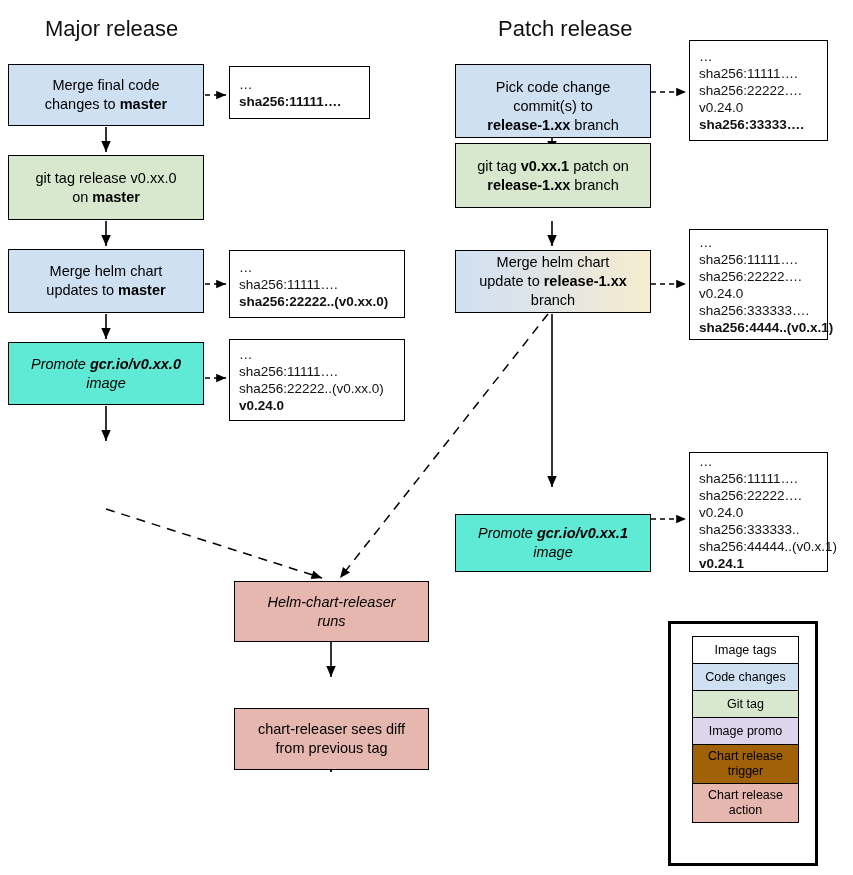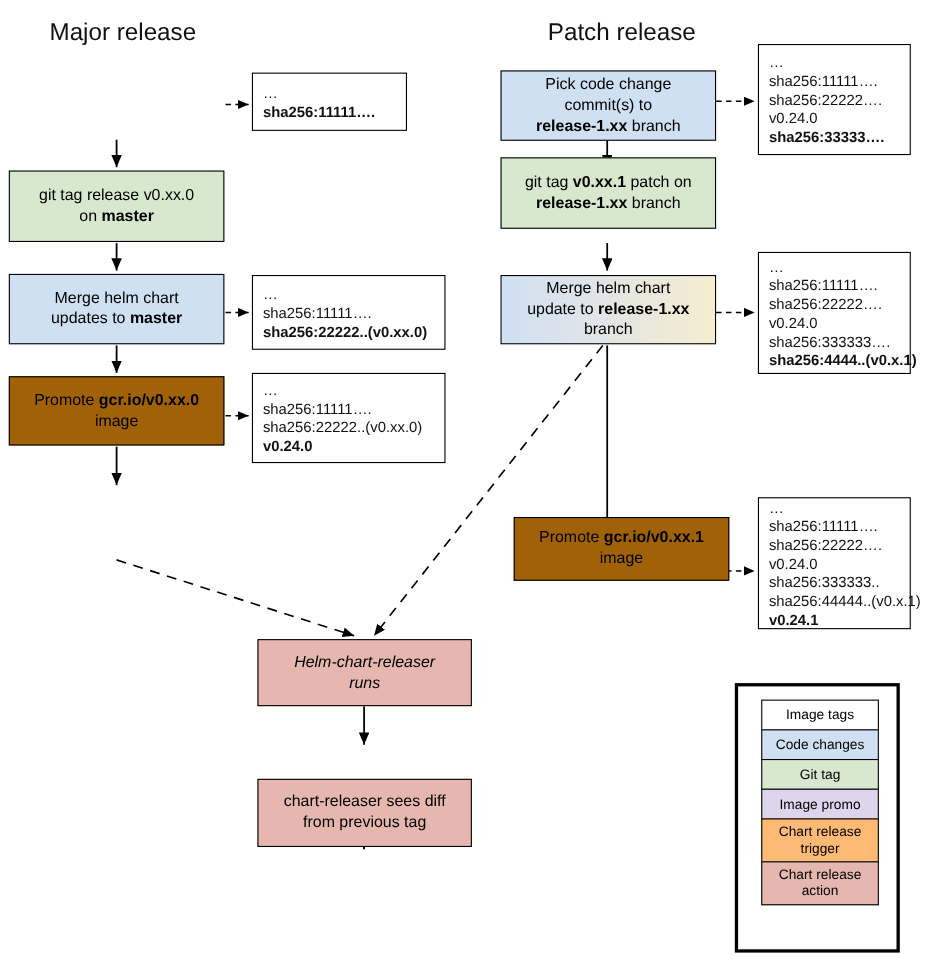--- a/index.html
+++ b/index.html
@@ -42,21 +42,21 @@
     justify-content: center;
     text-align: center;
     font-size: 14.5px;
     line-height: 19px;
     padding: 2px 6px;
     color: #000000;
   }
   .node .txt { display: block; width: 100%; }
   .n-code   { background: #cfe0f3; }
   .n-git    { background: #d8e8ce; }
-  .n-promo  { background: #a16207; }
+  .n-promo  { background: #5eead4; font-style: italic; }
   .n-trig   { background: #fdeec8; }
   .n-action { background: #e6b7ae; }
   .n-grad   { background: linear-gradient(90deg, #cfe0f3 0%, #dfe4e8 40%, #f6edcf 100%); }
 
   .tagbox {
     position: absolute;
     box-sizing: border-box;
     border: 1px solid #000000;
     background: #ffffff;
     font-size: 13.5px;
@@ -146,20 +146,23 @@
       <line x1="205" y1="378" x2="226" y2="378" marker-end="url(#arrowsm)"></line>
       <line x1="651" y1="92" x2="686" y2="92" marker-end="url(#arrowsm)"></line>
       <line x1="651" y1="284" x2="686" y2="284" marker-end="url(#arrowsm)"></line>
       <line x1="651" y1="519" x2="686" y2="519" marker-end="url(#arrowsm)"></line>
     </g>
   </svg>
 
   <div class="col-title" style="left:45px; top:19px;">Major release</div>
   <div class="col-title" style="left:498px; top:19px;">Patch release</div>
 
+  <div class="node n-code" style="left:8px; top:64px; width:196px; height:62px;">
+    <span class="txt">Merge final code<br>changes to <b>master</b></span>
+  </div>
 
   <div class="node n-git" style="left:8px; top:155px; width:196px; height:65px;">
     <span class="txt">git tag release v0.xx.0<br>on <b>master</b></span>
   </div>
 
   <div class="node n-code" style="left:8px; top:249px; width:196px; height:64px;">
     <span class="txt">Merge helm chart<br>updates to <b>master</b></span>
   </div>
 
   <div class="node n-promo" style="left:8px; top:342px; width:196px; height:63px;">
@@ -178,33 +181,33 @@
     <span class="line b">sha256:22222..(v0.xx.0)</span>
   </div>
 
   <div class="tagbox" style="left:229px; top:339px; width:176px; height:82px;">
     <span class="line dots">…</span>
     <span class="line">sha256:11111….</span>
     <span class="line">sha256:22222..(v0.xx.0)</span>
     <span class="line b">v0.24.0</span>
   </div>
 
-  <div class="node n-code" style="left:455px; top:64px; width:196px; height:64px;align-items:flex-end;">
+  <div class="node n-code" style="left:455px; top:64px; width:196px; height:74px;align-items:flex-end;">
     <span class="txt">Pick code change<br>commit(s) to<br><b>release-1.xx</b> branch</span>
   </div>
 
   <div class="node n-git" style="left:455px; top:143px; width:196px; height:65px;">
     <span class="txt">git tag <b>v0.xx.1</b> patch on<br><b>release-1.xx</b> branch</span>
   </div>
 
   <div class="node n-grad" style="left:455px; top:250px; width:196px; height:63px;">
     <span class="txt">Merge helm chart<br>update to <b>release-1.xx</b><br>branch</span>
   </div>
 
-  <div class="node n-promo" style="left:455px; top:470px; width:196px; height:58px;margin-left:12px;">
+  <div class="node n-promo" style="left:455px; top:514px; width:196px; height:58px;">
     <span class="txt">Promote <b>gcr.io/v0.xx.1</b><br>image</span>
   </div>
 
   <div class="tagbox" style="left:689px; top:40px; width:139px; height:101px;">
     <span class="line dots">…</span>
     <span class="line">sha256:11111….</span>
     <span class="line">sha256:22222….</span>
     <span class="line">v0.24.0</span>
     <span class="line b">sha256:33333….</span>
   </div>
@@ -244,21 +247,21 @@
       </div>
       <div class="legend-item" style="background:#cfe0f3;">
         <span>Code changes</span>
       </div>
       <div class="legend-item" style="background:#d8e8ce;">
         <span>Git tag</span>
       </div>
       <div class="legend-item" style="background:#ddd5ec;">
         <span>Image promo</span>
       </div>
-      <div class="legend-item" style="background:#fdba74;">
+      <div class="legend-item" style="background:#a16207;">
         <span>Chart release trigger</span>
       </div>
       <div class="legend-item" style="background:#e6b7ae;">
         <span>Chart release action</span>
       </div>
     </div>
   </div>
 
 </div>
 

